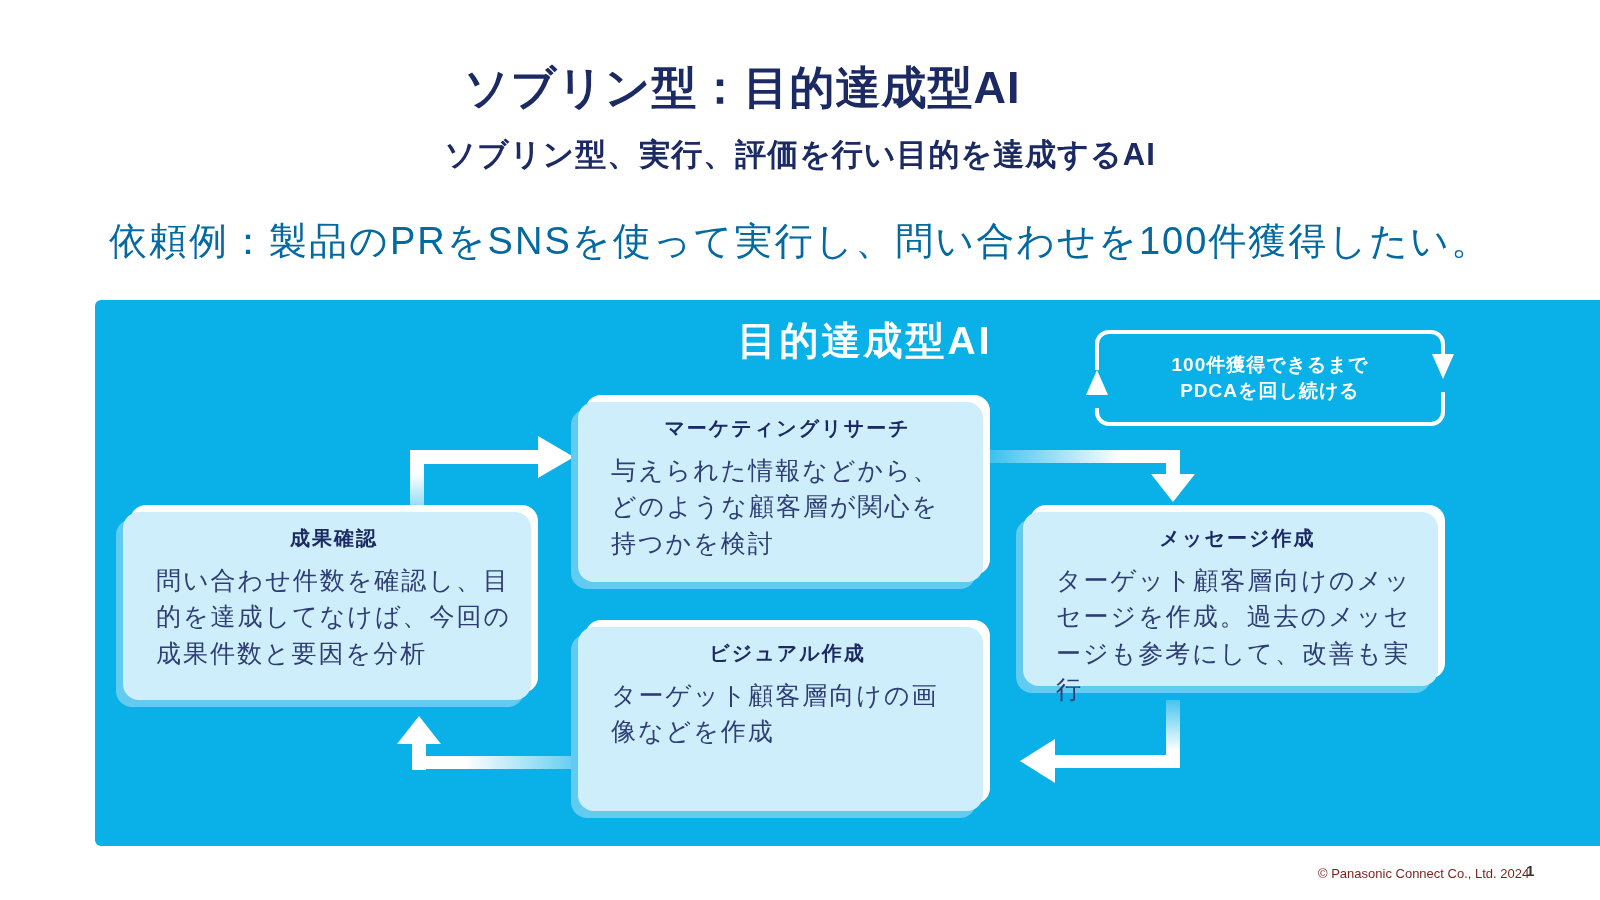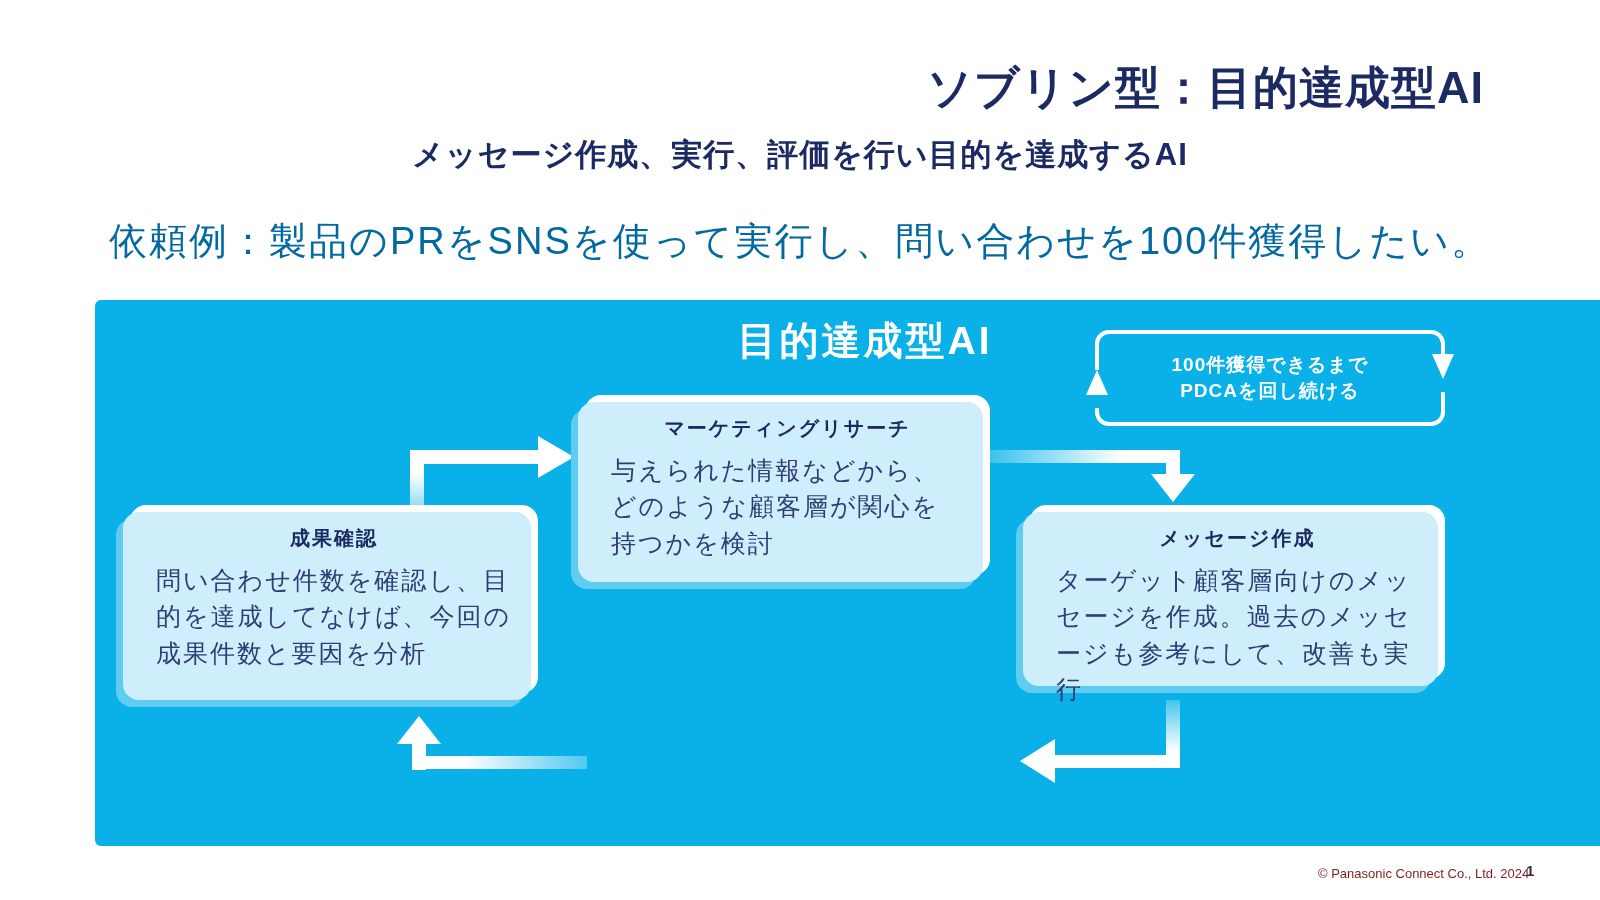--- a/index.html
+++ b/index.html
@@ -1,20 +1,20 @@
 <!DOCTYPE html>
 <html><head>
 <meta charset="utf-8">
 <style>
   * { margin:0; padding:0; box-sizing:border-box; }
   html,body { width:1600px; height:900px; background:#ffffff; font-family:"Liberation Sans","DejaVu Sans",sans-serif; }
   .slide { position:relative; width:1600px; height:900px; overflow:hidden; background:#ffffff; }
 
   
-  .title    { position:absolute; top:58px;  left:0; width:1484px; text-align:right;
+  .title    { position:absolute; top:58px;  left:0; width:1484px; text-align:center;
               font-size:45px; font-weight:800; color:#1c2a63; letter-spacing:1px; }
   .subtitle { position:absolute; top:134px; left:0; width:1600px; text-align:center;
               font-size:31px; font-weight:700; color:#1c2a63; letter-spacing:1px; }
   .request  { position:absolute; top:216px; left:0; width:1600px; text-align:center;
               font-size:38px; font-weight:400; color:#0369a1; letter-spacing:2px; }
 
   
   .panel { position:absolute; left:95px; top:300px; width:1540px; height:546px;
            background:#09b1e8; border-radius:6px; }
   .panel-title { position:absolute; top:14px; left:0; width:100%; text-align:center;
@@ -75,21 +75,21 @@
   .logo-secondary { color:#29abe2; letter-spacing:1.5px; margin-left:8px; }
   .copyright { position:absolute; left:1318px; top:866px; font-size:13px; color:#7f1d1d; }
   .pagenum   { position:absolute; left:1526px; top:862px; font-size:15px; font-weight:600; color:#333333; }
 </style>
 </head>
 <body>
 
 <div class="slide">
 
   <div class="title">ソブリン型：目的達成型AI</div>
-  <div class="subtitle">メッセージ作成、実行、評価を行い目的を達成するAI</div>
+  <div class="subtitle">ソブリン型、実行、評価を行い目的を達成するAI</div>
   <div class="request">依頼例：製品のPRをSNSを使って実行し、問い合わせを100件獲得したい。</div>
 
   <div class="panel">
 
     <div class="panel-title">目的達成型AI</div>
 
     <div class="note">
       <span class="note-gap gap-left"></span>
       <span class="note-gap gap-right"></span>
       <span class="tri note-up"></span>
@@ -117,20 +117,24 @@
     <div class="card card-marketing">
       <div class="card-title">マーケティングリサーチ</div>
       <div class="card-body">与えられた情報などから、どのような顧客層が関心を持つかを検討</div>
     </div>
 
     <div class="card card-message">
       <div class="card-title">メッセージ作成</div>
       <div class="card-body">ターゲット顧客層向けのメッセージを作成。過去のメッセージも参考にして、改善も実行</div>
     </div>
 
+    <div class="card card-visual">
+      <div class="card-title">ビジュアル作成</div>
+      <div class="card-body">ターゲット顧客層向けの画像などを作成</div>
+    </div>
 
     <div class="card card-result">
       <div class="card-title">成果確認</div>
       <div class="card-body">問い合わせ件数を確認し、目的を達成してなけば、今回の成果件数と要因を分析</div>
     </div>
 
   </div>
 
   <div class="copyright">© Panasonic Connect Co., Ltd. 2024</div>
   <div class="pagenum">1</div>

